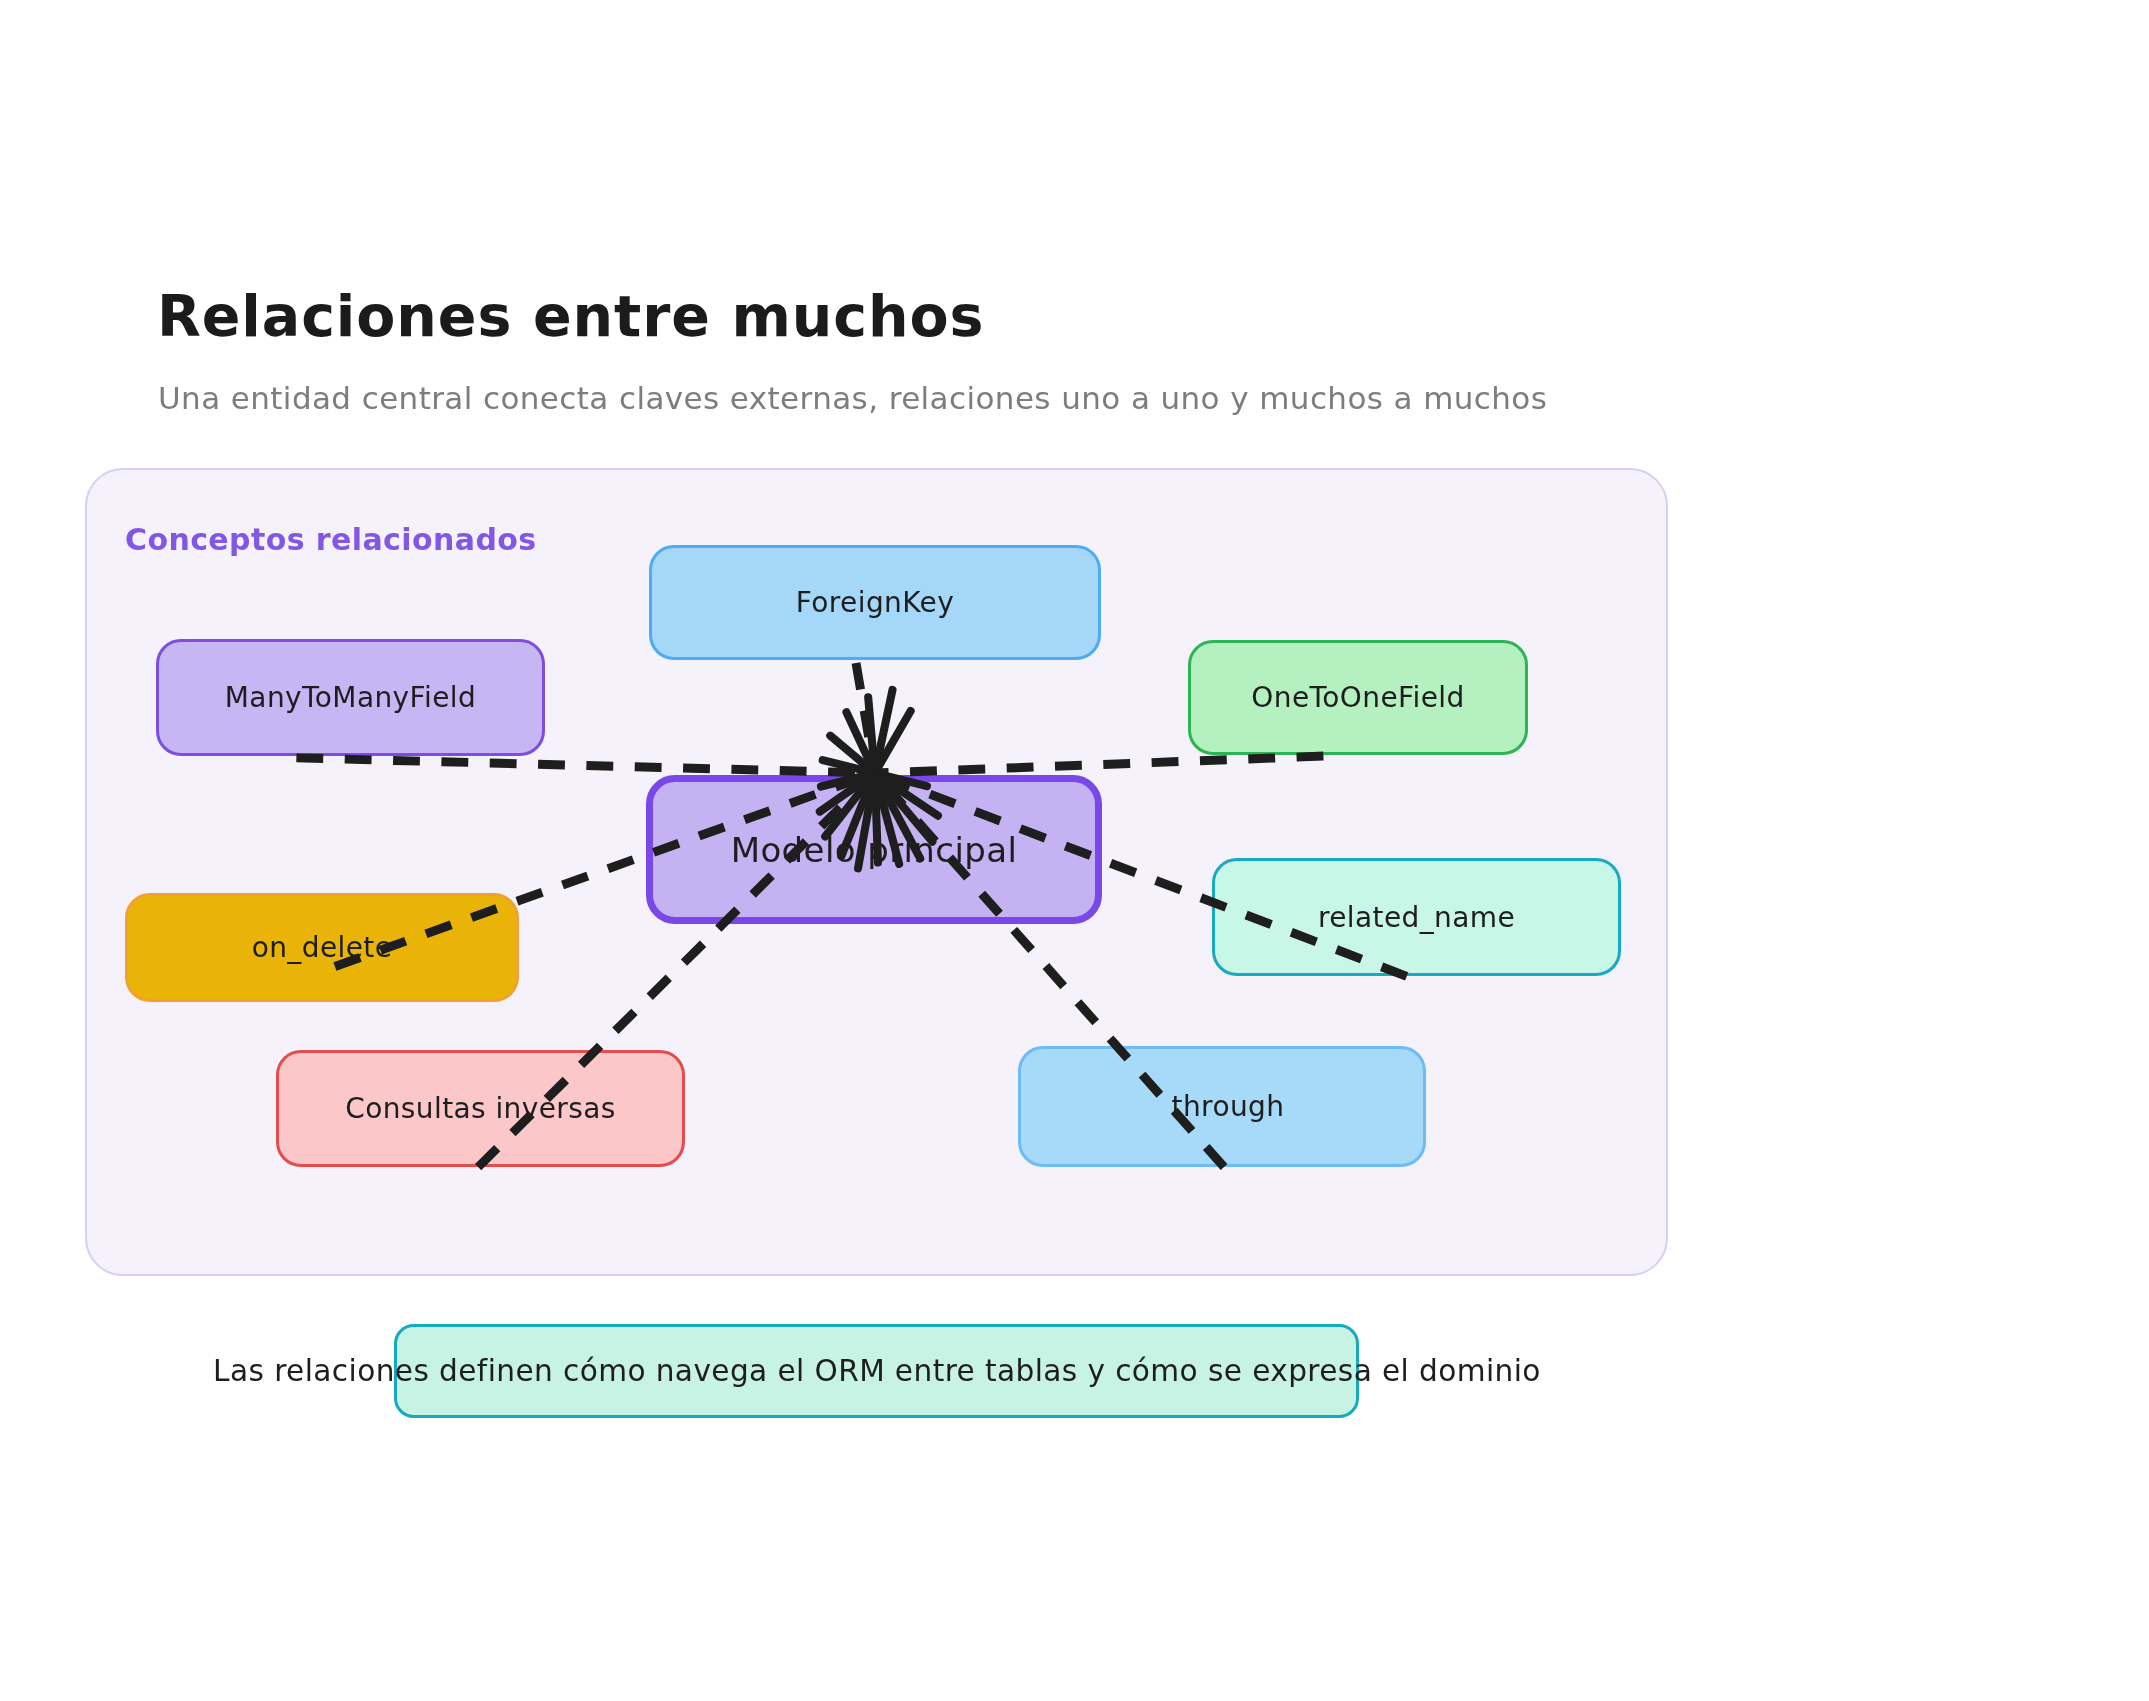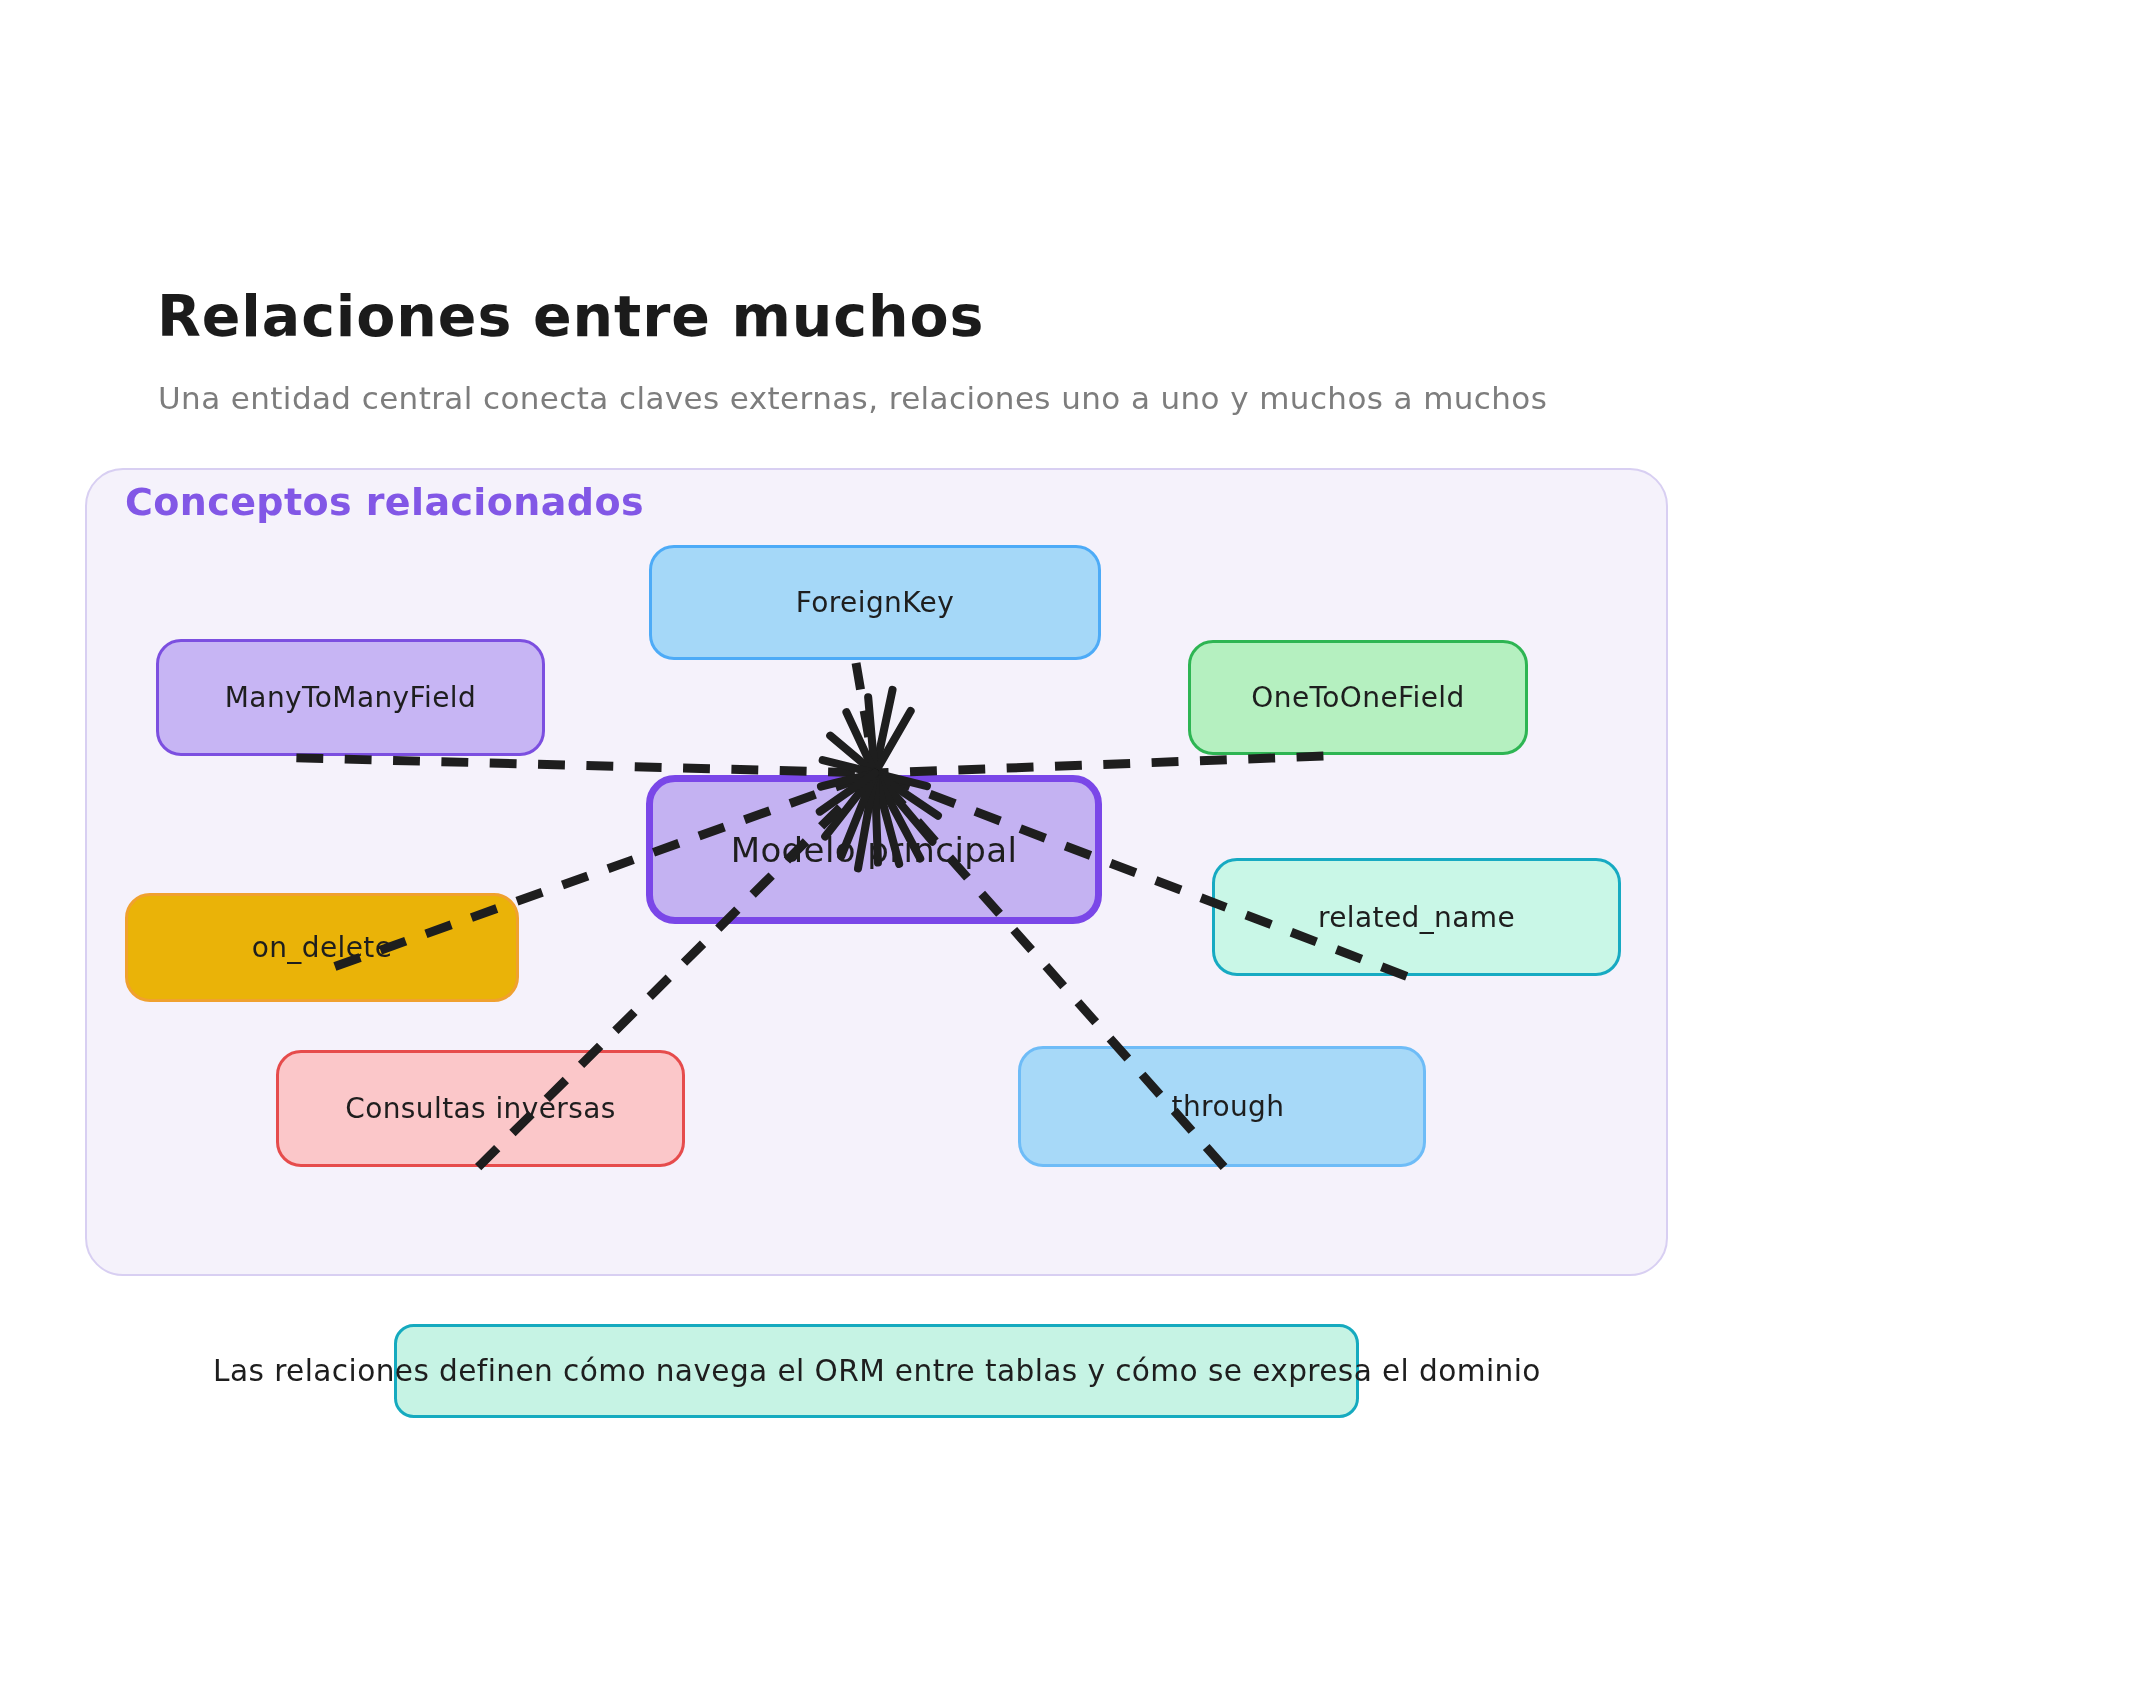--- a/index.html
+++ b/index.html
@@ -17,22 +17,22 @@
   .page-subtitle{
     position:absolute;left:158px;top:380px;
     font-size:31px;color:#7d7d7d;letter-spacing:0.4px;white-space:nowrap;
   }
   .frame{
     position:absolute;left:85px;top:468px;width:1583px;height:808px;
     border-radius:38px;border:2.7px solid #d8cff2;background:#f5f2fb;
     box-sizing:border-box;
   }
   .frame-label{
-    position:absolute;left:125px;top:480px;
-    font-size:38px;font-weight:600;color:#8257e6;letter-spacing:0.4px;white-space:nowrap;
+    position:absolute;left:125px;top:522px;
+    font-size:30px;font-weight:600;color:#8257e6;letter-spacing:0.4px;white-space:nowrap;
   }
   .node{
     position:absolute;box-sizing:border-box;
     border-style:solid;border-width:3.6px;border-radius:25px;
     display:flex;align-items:center;justify-content:center;
     font-size:28px;color:#1e1e1e;letter-spacing:0.4px;
     z-index:2;white-space:nowrap;
   }
   .node.major{border-radius:29px;font-size:34px;}
   .note-box{

